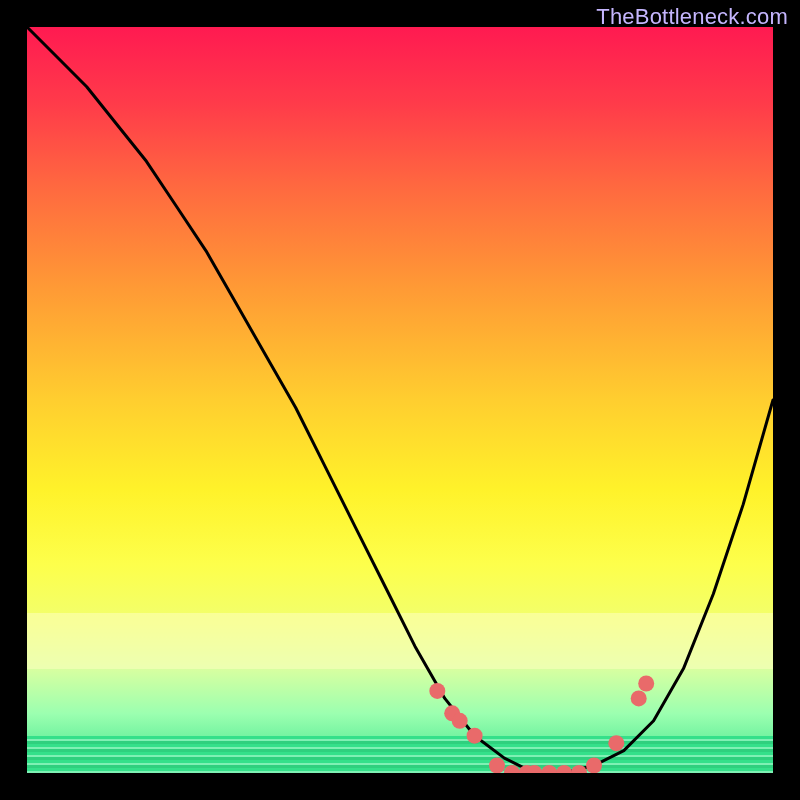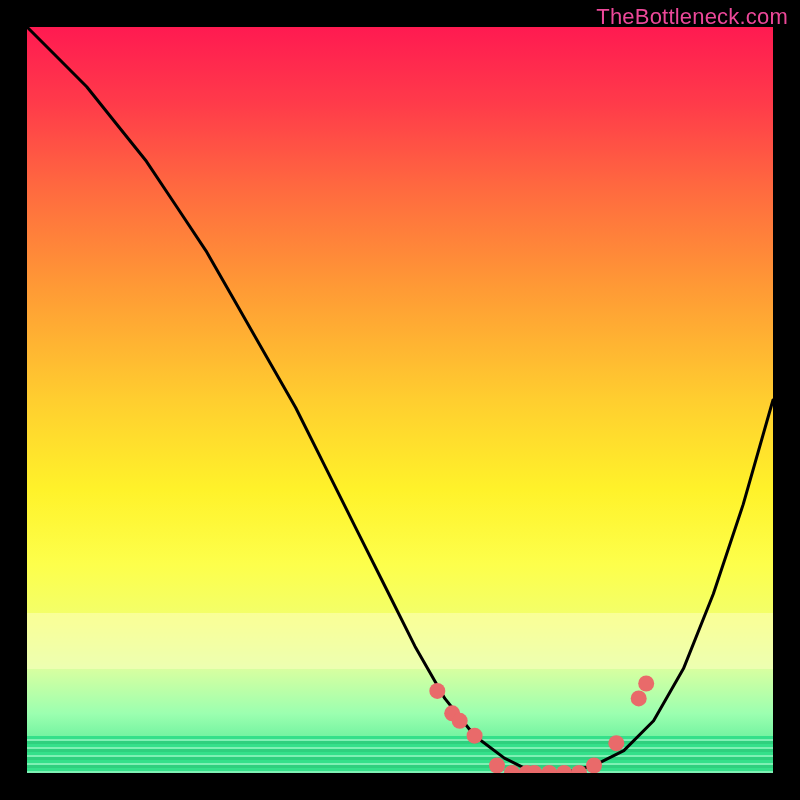--- a/index.html
+++ b/index.html
@@ -9,21 +9,21 @@
     width: 800px;
     height: 800px;
     background: #000;
   }
   .watermark {
     position: absolute;
     top: 4px;
     right: 12px;
     font-family: Arial, Helvetica, sans-serif;
     font-size: 22px;
-    color: #ec4899;
+    color: #c4b5fd;
     letter-spacing: 0.2px;
     z-index: 20;
   }
   .plot-area {
     position: absolute;
     left: 27px;
     top: 27px;
     width: 746px;
     height: 746px;
     overflow: hidden;

